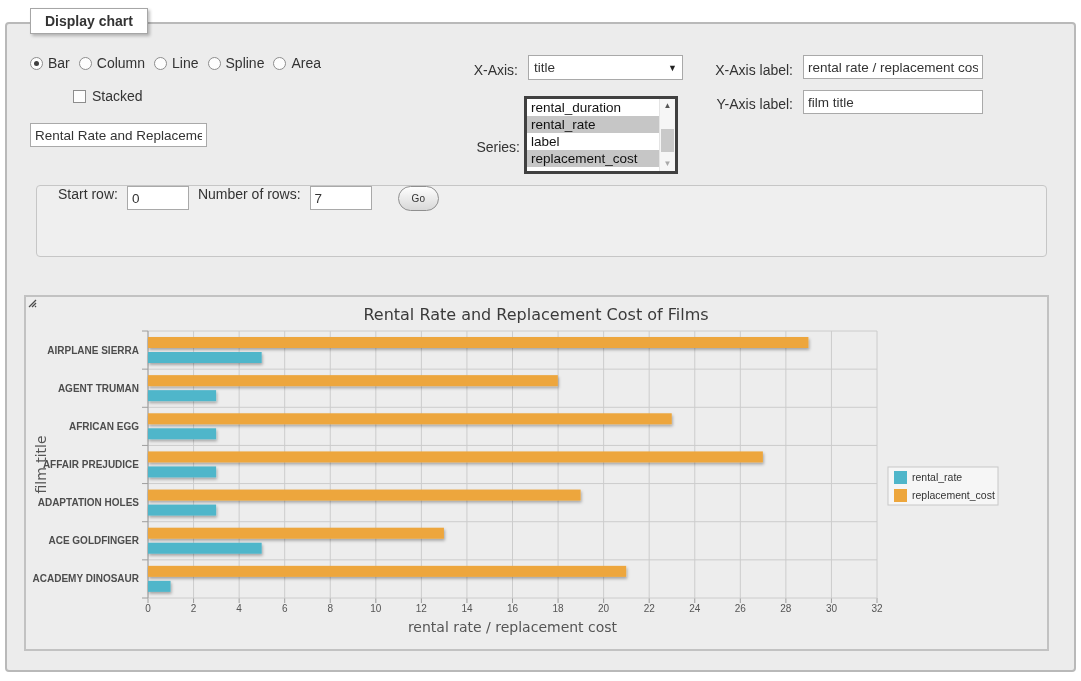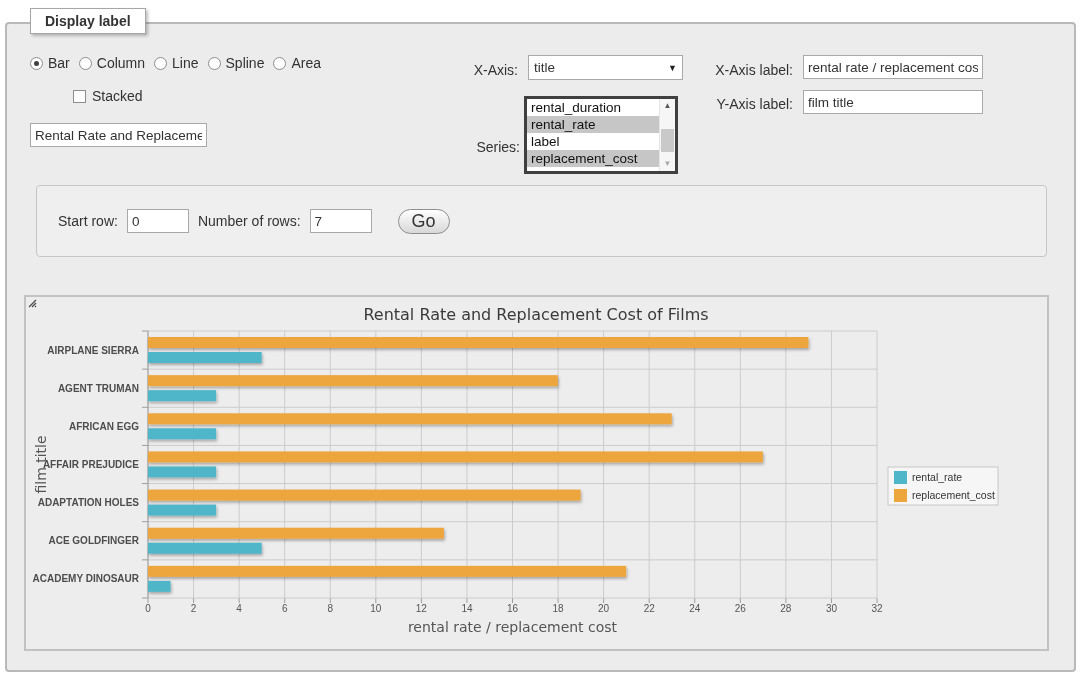--- a/index.html
+++ b/index.html
@@ -51,39 +51,39 @@
   .sb .up { top:0; color:#555; }
   .sb .dn { bottom:0; color:#a9a9a9; }
   .sb .thumb { position:absolute; left:1px; top:30px; width:13px; height:23px; background:#c9c9c9; }
 
   .axis-input { position:absolute; width:180px; }
   .x-label-input { left:803px; top:55px; }
   .y-label-input { left:803px; top:90px; }
 
   
   .rows-box { position:absolute; left:36px; top:185px; width:1011px; height:72px; background:#efefef;
-              border:1px solid #c6c6c6; border-radius:4px; display:flex; align-items:center;
+              border:1px solid #c6c6c6; border-radius:4px; display:flex; align-items:flex-start;
               padding-left:21px; gap:9px; font-size:14px; }
   .rows-box input.text { width:62px; }
   .go-btn { margin-left:17px; height:25px; padding:0 13px; border:1px solid #8f8f8f; border-radius:13px;
             background:linear-gradient(#fefefe,#d8d8d8); font-family:"Liberation Sans",sans-serif;
-            font-size:18px; color:#333; }
+            font-size:10px; color:#333; }
 
   
   .chart-box { position:absolute; left:24px; top:295px; width:1025px; height:356px; background:#ededed;
                border:2px solid #c2c2c2; }
   .chart-box svg { position:absolute; left:0; top:0; }
   .grip { position:absolute; right:2px; bottom:2px; width:11px; height:11px; }
 </style>
 </head>
 <body>
 
 <div class="fieldset-box"></div>
 <div class="legend-box">
-  <span>Display label</span>
+  <span>Display chart</span>
 </div>
 
 <div class="radio-row" id="radio-row">
     <span class="radio-item">
       <span class="radio-dot sel"></span>
       <span>Bar</span>
     </span>
     <span class="radio-item">
       <span class="radio-dot"></span>
       <span>Column</span>

